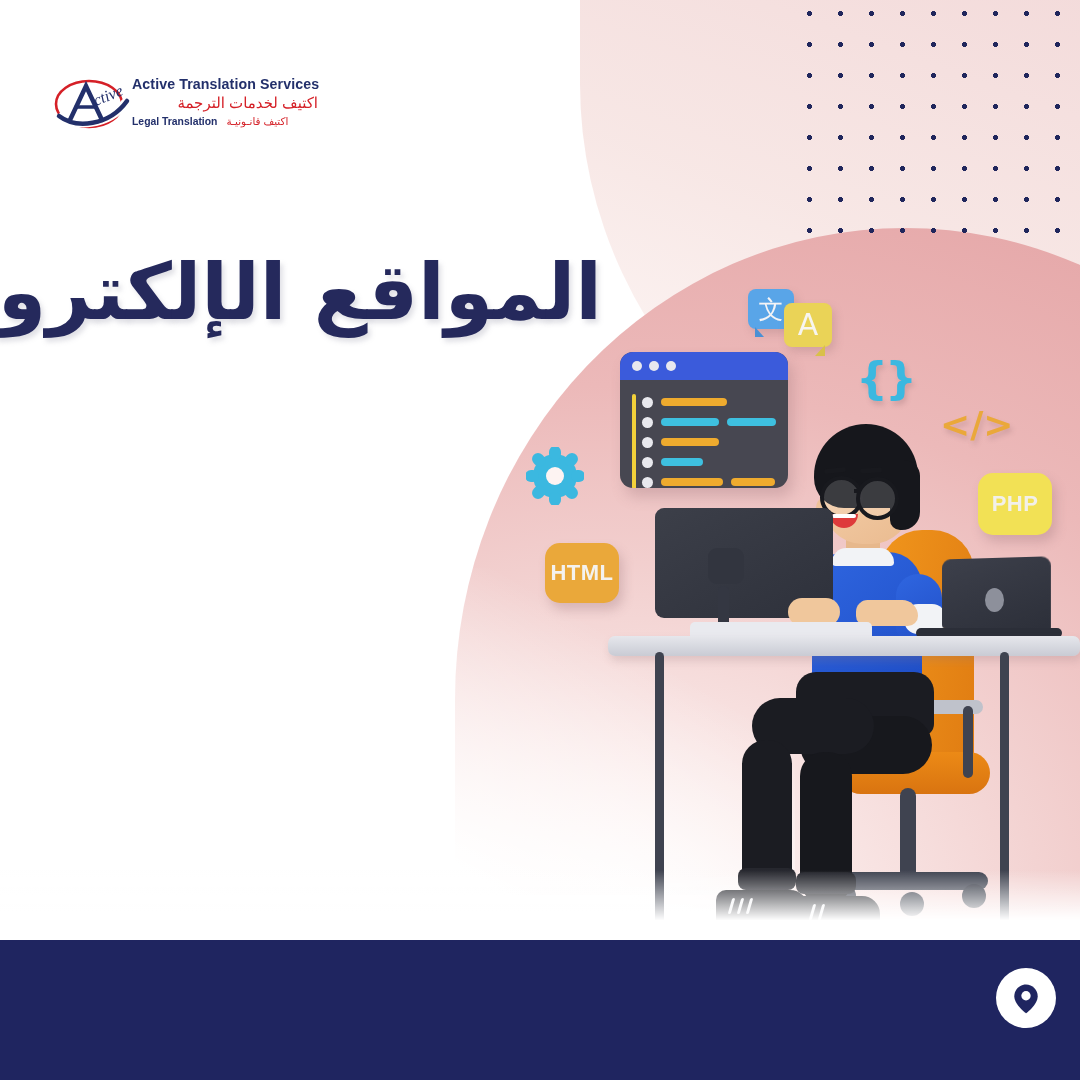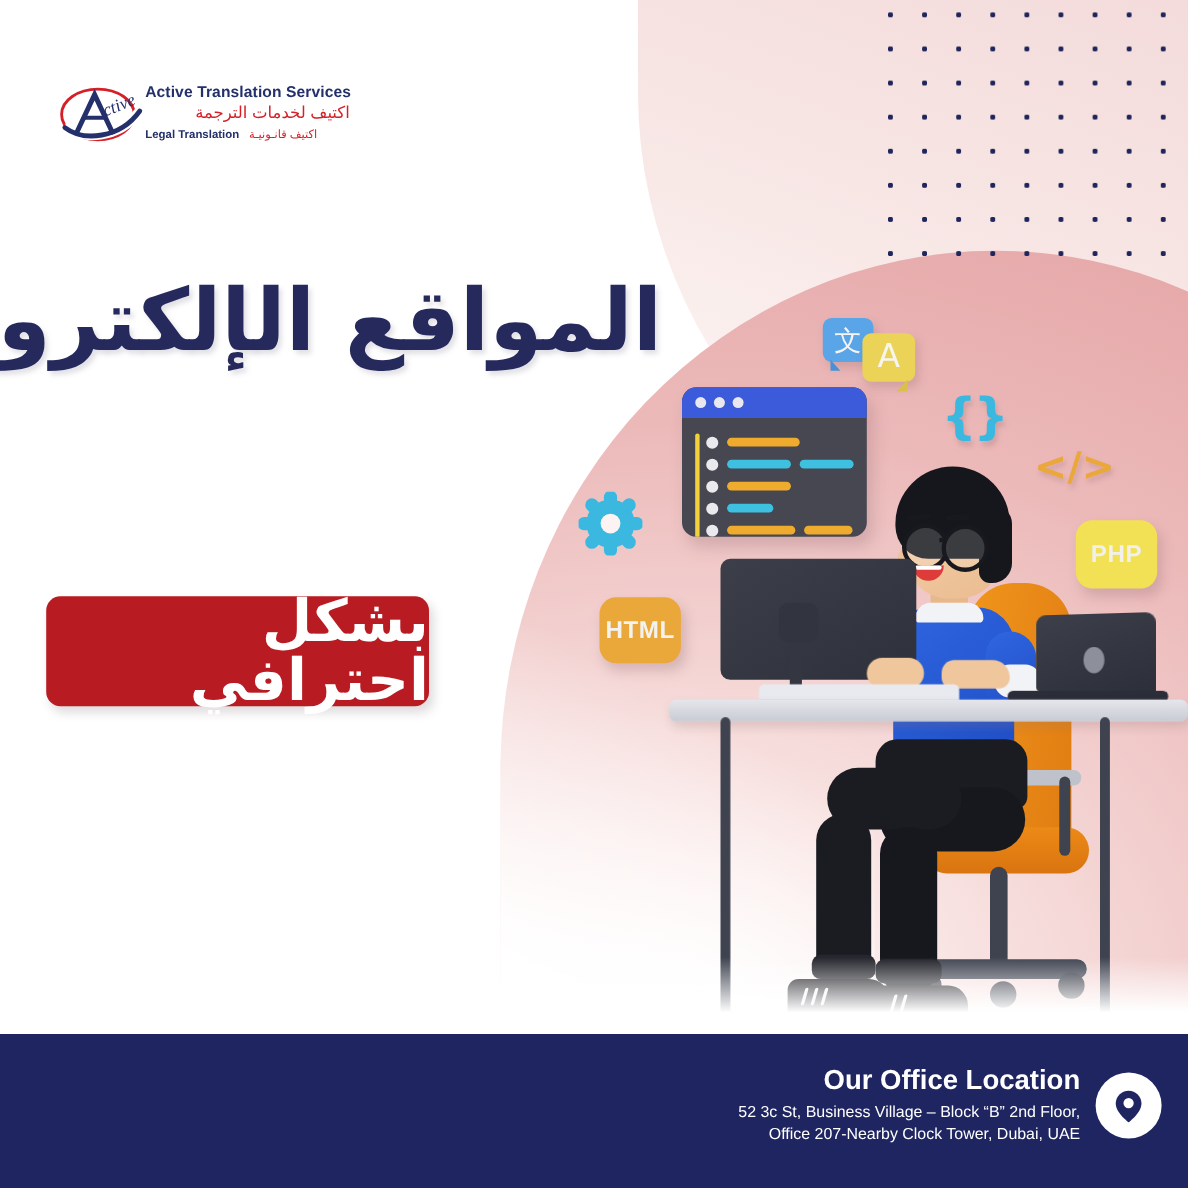--- a/index.html
+++ b/index.html
@@ -413,23 +413,20 @@
         <span class="logo-l3-en">Legal Translation</span>
         <span class="logo-l3-ar">اكتيف قانـونيـة</span>
       </div>
     </div>
   </div>
 
   <div class="headline">
     <span class="headline-line">المواقع الإلكترونية</span>
   </div>
 
-  <div class="badge">
-    <span class="badge-text">بشكل احترافي</span>
-  </div>
 
   <div class="illus">
 
     <div class="il bub bub-blue">
       <span class="bub-glyph">文</span>
     </div>
     <div class="il bub bub-yellow">
       <span class="bub-glyph bub-glyph-a">A</span>
     </div>
 
@@ -555,25 +552,20 @@
     <div class="il torso-shadow"></div>
   </div>
 
   <div class="bg-footer-fade"></div>
 
   <div class="footer">
 
 
 
     <div class="f-office">
-      <div class="f-office-text">
-        <div class="f-office-title">Our Office Location</div>
-        <div class="f-office-addr">52 3c St, Business Village – Block “B” 2nd Floor,</div>
-        <div class="f-office-addr" style="margin-top:0">Office 207-Nearby Clock Tower, Dubai, UAE</div>
-      </div>
       <div class="icon-circle">
         <svg viewBox="0 0 40 40" width="36" height="36">
           <path d="M20 5 C12.8 5 7 10.8 7 18 C7 27.5 20 37 20 37 C20 37 33 27.5 33 18 C33 10.8 27.2 5 20 5 Z" fill="#1f2560"></path>
           <circle cx="20" cy="17.5" r="5.2" fill="#ffffff"></circle>
         </svg>
       </div>
     </div>
 
   </div>
 </div>

